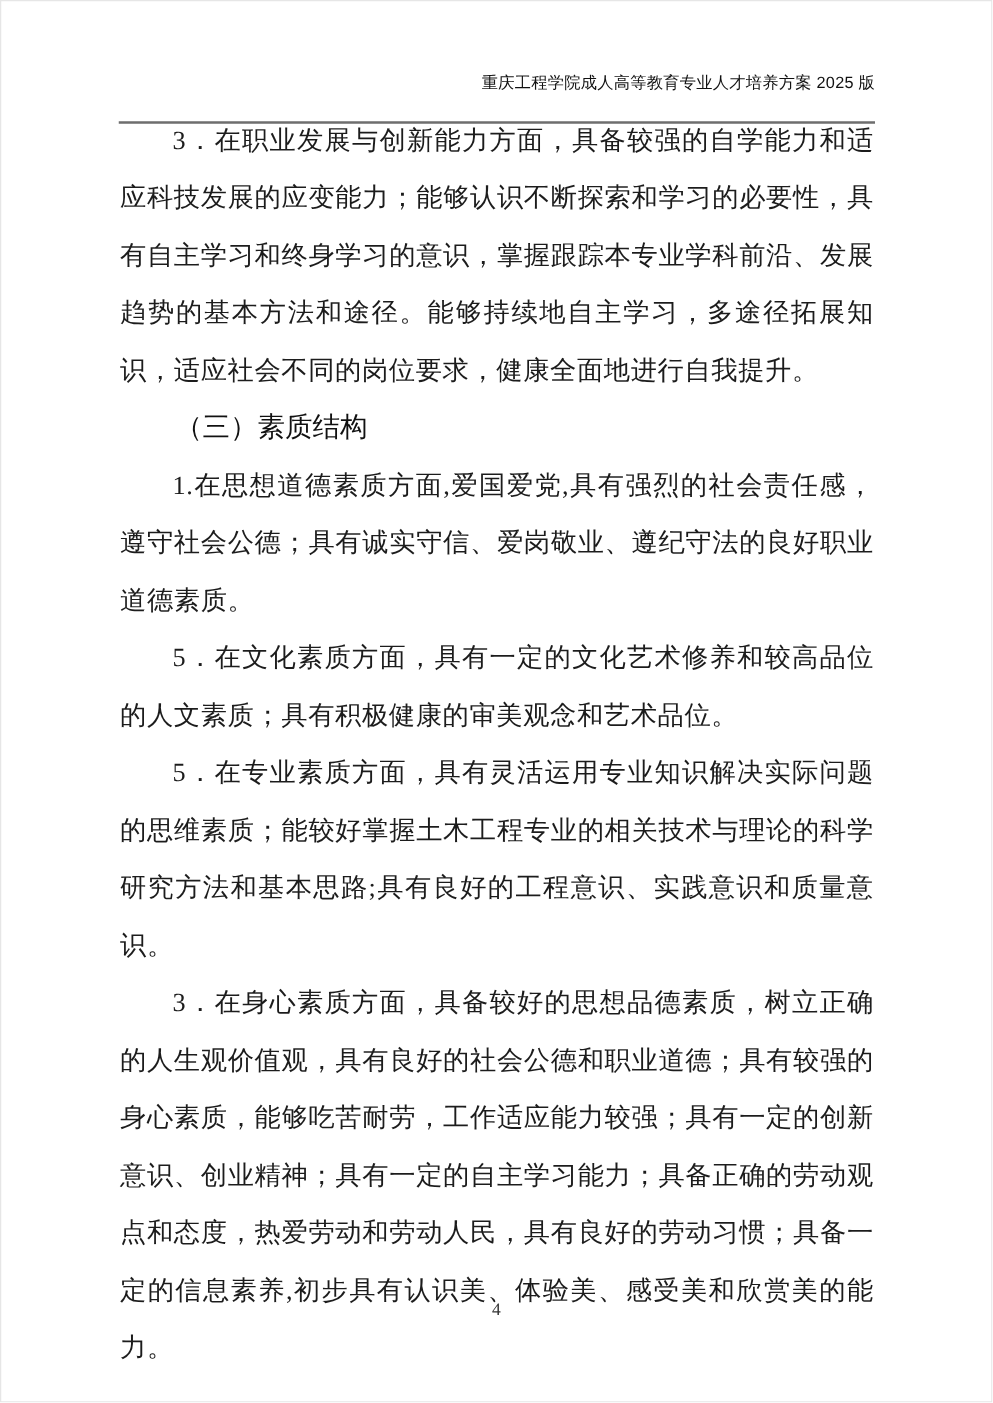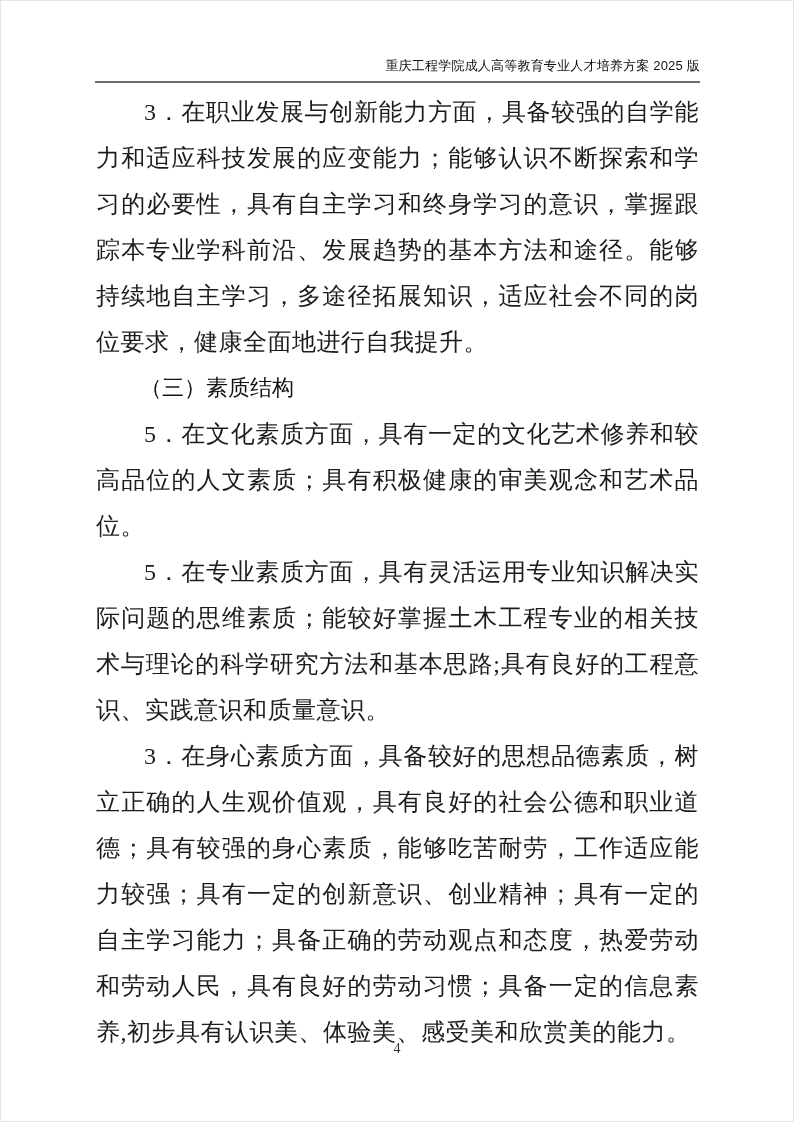--- a/index.html
+++ b/index.html
@@ -17,39 +17,39 @@
     border: 1px solid #e6e6e6;
     overflow: hidden;
     font-family: "Liberation Serif", serif;
     color: #1a1a1a;
   }
   .header {
     position: absolute;
     top: 56px;
     left: 94px;
     right: 93px;
-    padding-bottom: 6px;
+    padding-bottom: 22px;
     border-bottom: 2px solid #6e6e6e;
   }
   .header-text {
     text-align: right;
     font-family: "Liberation Sans", sans-serif;
     font-size: 13px;
     color: #111111;
     letter-spacing: 0.2px;
   }
   .content {
     position: absolute;
     top: 88px;
     left: 95px;
     right: 94px;
   }
   .para {
     margin: 0;
-    font-size: 24px;
+    font-size: 21px;
     line-height: 46px;
     text-align: justify;
     text-justify: inter-ideograph;
     text-indent: 2em;
     letter-spacing: 0.5px;
     color: #1c1c1c;
   }
   .heading {
     margin: 0;
     font-size: 22px;
@@ -76,20 +76,21 @@
 
 <div class="page">
 
   <div class="header">
     <div class="header-text">重庆工程学院成人高等教育专业人才培养方案 2025 版</div>
   </div>
 
   <div class="content">
     <p class="para">3．在职业发展与创新能力方面，具备较强的自学能力和适应科技发展的应变能力；能够认识不断探索和学习的必要性，具有自主学习和终身学习的意识，掌握跟踪本专业学科前沿、发展趋势的基本方法和途径。能够持续地自主学习，多途径拓展知识，适应社会不同的岗位要求，健康全面地进行自我提升。</p>
     <h3 class="heading">（三）素质结构</h3>
+    <p class="para">1.在思想道德素质方面,爱国爱党,具有强烈的社会责任感，遵守社会公德；具有诚实守信、爱岗敬业、遵纪守法的良好职业道德素质。</p>
     <p class="para">5．在文化素质方面，具有一定的文化艺术修养和较高品位的人文素质；具有积极健康的审美观念和艺术品位。</p>
     <p class="para">5．在专业素质方面，具有灵活运用专业知识解决实际问题的思维素质；能较好掌握土木工程专业的相关技术与理论的科学研究方法和基本思路;具有良好的工程意识、实践意识和质量意识。</p>
     <p class="para">3．在身心素质方面，具备较好的思想品德素质，树立正确的人生观价值观，具有良好的社会公德和职业道德；具有较强的身心素质，能够吃苦耐劳，工作适应能力较强；具有一定的创新意识、创业精神；具有一定的自主学习能力；具备正确的劳动观点和态度，热爱劳动和劳动人民，具有良好的劳动习惯；具备一定的信息素养,初步具有认识美、体验美、感受美和欣赏美的能力。</p>
   </div>
 
   <div class="footer">
     <span class="page-number">4</span>
   </div>
 
 </div>

